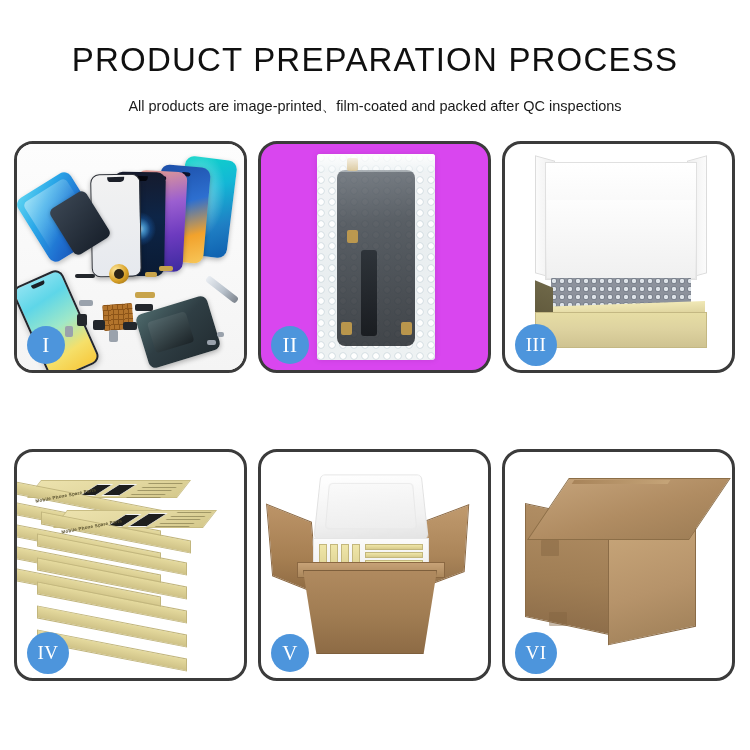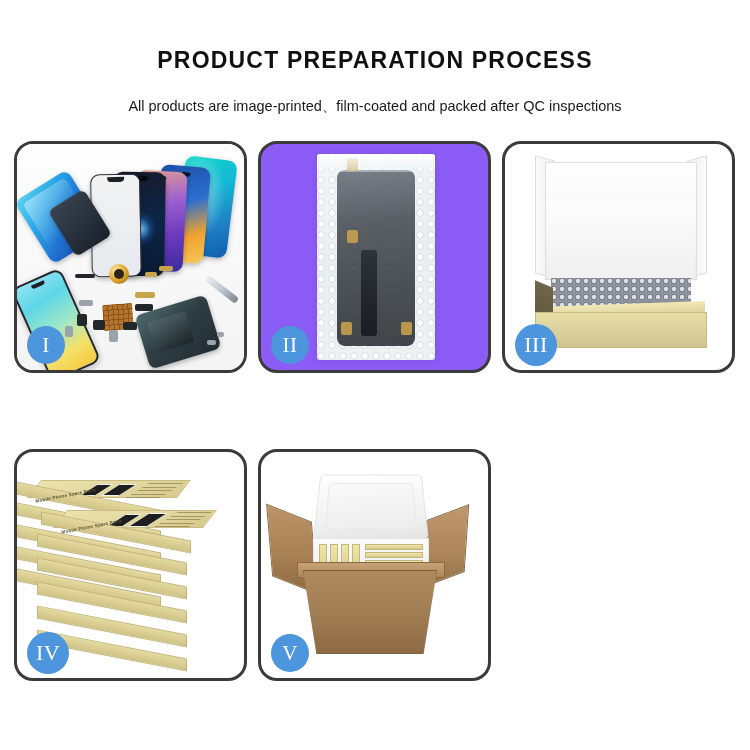--- a/index.html
+++ b/index.html
@@ -8,21 +8,21 @@
     background: #ffffff;
     font-family: "Liberation Sans", sans-serif;
     overflow: hidden;
   }
   .page { position: relative; width: 750px; height: 750px; background: #fff; }
 
   
   .header { position: absolute; top: 40px; left: 0; width: 750px; text-align: center; }
   .title {
     font-family: "Liberation Sans", sans-serif;
-    font-size: 23px; font-weight: 700; letter-spacing: 1.2px;
+    font-size: 33px; font-weight: 400; letter-spacing: 1.2px;
     color: #101010; line-height: 40px; white-space: nowrap;
   }
   .subtitle {
     margin-top: 17px;
     font-family: "Liberation Sans", sans-serif;
     font-size: 14.5px; font-weight: 400; color: #1a1a1a;
     line-height: 18px; white-space: nowrap;
   }
 
   
@@ -45,21 +45,21 @@
 
   .badge {
     position: absolute; left: 10px; bottom: 6px;
     width: 38px; height: 38px; border-radius: 50%;
     background: #4d95dc;
     color: #ffffff;
     font-family: "Liberation Serif", serif;
     font-size: 21px; line-height: 38px; text-align: center;
     z-index: 40; letter-spacing: 0.5px;
   }
-  .badge.w { width: 42px; font-size: 22px; line-height: 42px; height: 42px; bottom: 4px;}
+  .badge.w { width: 42px; font-size: 19px; line-height: 42px; height: 42px; bottom: 4px;}
 
   
   .p1 { background: #fbfbfb; }
   .p1 .grad-bg { position:absolute; inset:0; background:linear-gradient(180deg,#fdfdfd 0%,#f4f4f4 100%); }
   .scr { position: absolute; border-radius: 9px; box-shadow: 0 2px 5px rgba(0,0,0,.28); }
   
   .s6 { width: 52px; height: 98px; left: 163px; top: 14px; transform: rotate(7deg);
         background: linear-gradient(155deg,#0fd6c8 0%,#13b7d6 35%,#1f7fc4 70%,#0e5fae 100%); }
   .s6::after{content:"";position:absolute;inset:0;border-radius:9px;
         background:radial-gradient(ellipse at 30% 40%, rgba(255,255,255,.55) 0%, rgba(255,255,255,0) 55%);}
@@ -112,21 +112,21 @@
   .coin::after{content:"";position:absolute;inset:5px;border-radius:50%;background:#2d2516;}
   .prt { position:absolute; background:#4a4f56; border-radius:2px; }
   .prt.gold { background:#c8a44b; }
   .prt.dark { background:#23272c; }
   .prt.lite { background:#9aa2ac; }
   .driver { position:absolute; left:186px; top:142px; width:38px; height:7px;
         transform: rotate(38deg); border-radius:3px;
         background: linear-gradient(90deg,#e9edf2 0%,#b9c2cc 55%,#7d848d 100%); }
 
   
-  .p2 { background:#8b5cf6; }
+  .p2 { background:#d946ef; }
   .bubble-bag { position:absolute; left:56px; top:10px; width:118px; height:206px;
         background: linear-gradient(160deg,#f4f6f7 0%,#e9eef0 50%,#eef2f3 100%);
         border-radius:3px; box-shadow: 0 0 6px rgba(0,0,0,.10); overflow:hidden; }
   .bubble-bag::before{content:"";position:absolute;inset:0;
         background-image: radial-gradient(circle at 4px 4px, rgba(255,255,255,.95) 2.4px, rgba(190,205,212,.55) 3.2px, rgba(255,255,255,0) 4.2px);
         background-size: 11px 11px; }
   .bag-inner { position:absolute; left:20px; top:16px; width:78px; height:176px;
         background: linear-gradient(175deg,#5f666e 0%,#3a4047 30%,#272c32 70%,#1b1f24 100%);
         border-radius:8px; opacity:.82; }
   .flex-tail { position:absolute; left:44px; top:96px; width:16px; height:86px;
@@ -363,15 +363,26 @@
           <div class="ybox" style="left:48px;top:10px;width:58px;height:6px;"></div>
           <div class="ybox" style="left:48px;top:18px;width:58px;height:6px;"></div>
           <div class="ybox" style="left:48px;top:26px;width:58px;height:6px;"></div>
         </div>
         <div class="cartonRim"></div>
         <div class="cartonBody"></div>
       </div>
       <div class="badge">V</div>
     </div>
 
+    <div class="panel p6">
+      <div class="scene">
+        <div class="c6-left"></div>
+        <div class="c6-right"></div>
+        <div class="c6-top"></div>
+        <div class="c6-seam"></div>
+        <div class="c6-tab" style="left:36px;top:88px;width:18px;height:16px;"></div>
+        <div class="c6-tab" style="left:44px;top:160px;width:18px;height:14px;"></div>
+      </div>
+      <div class="badge w">VI</div>
+    </div>
 
   </div>
 </div>
 
 </body></html>

